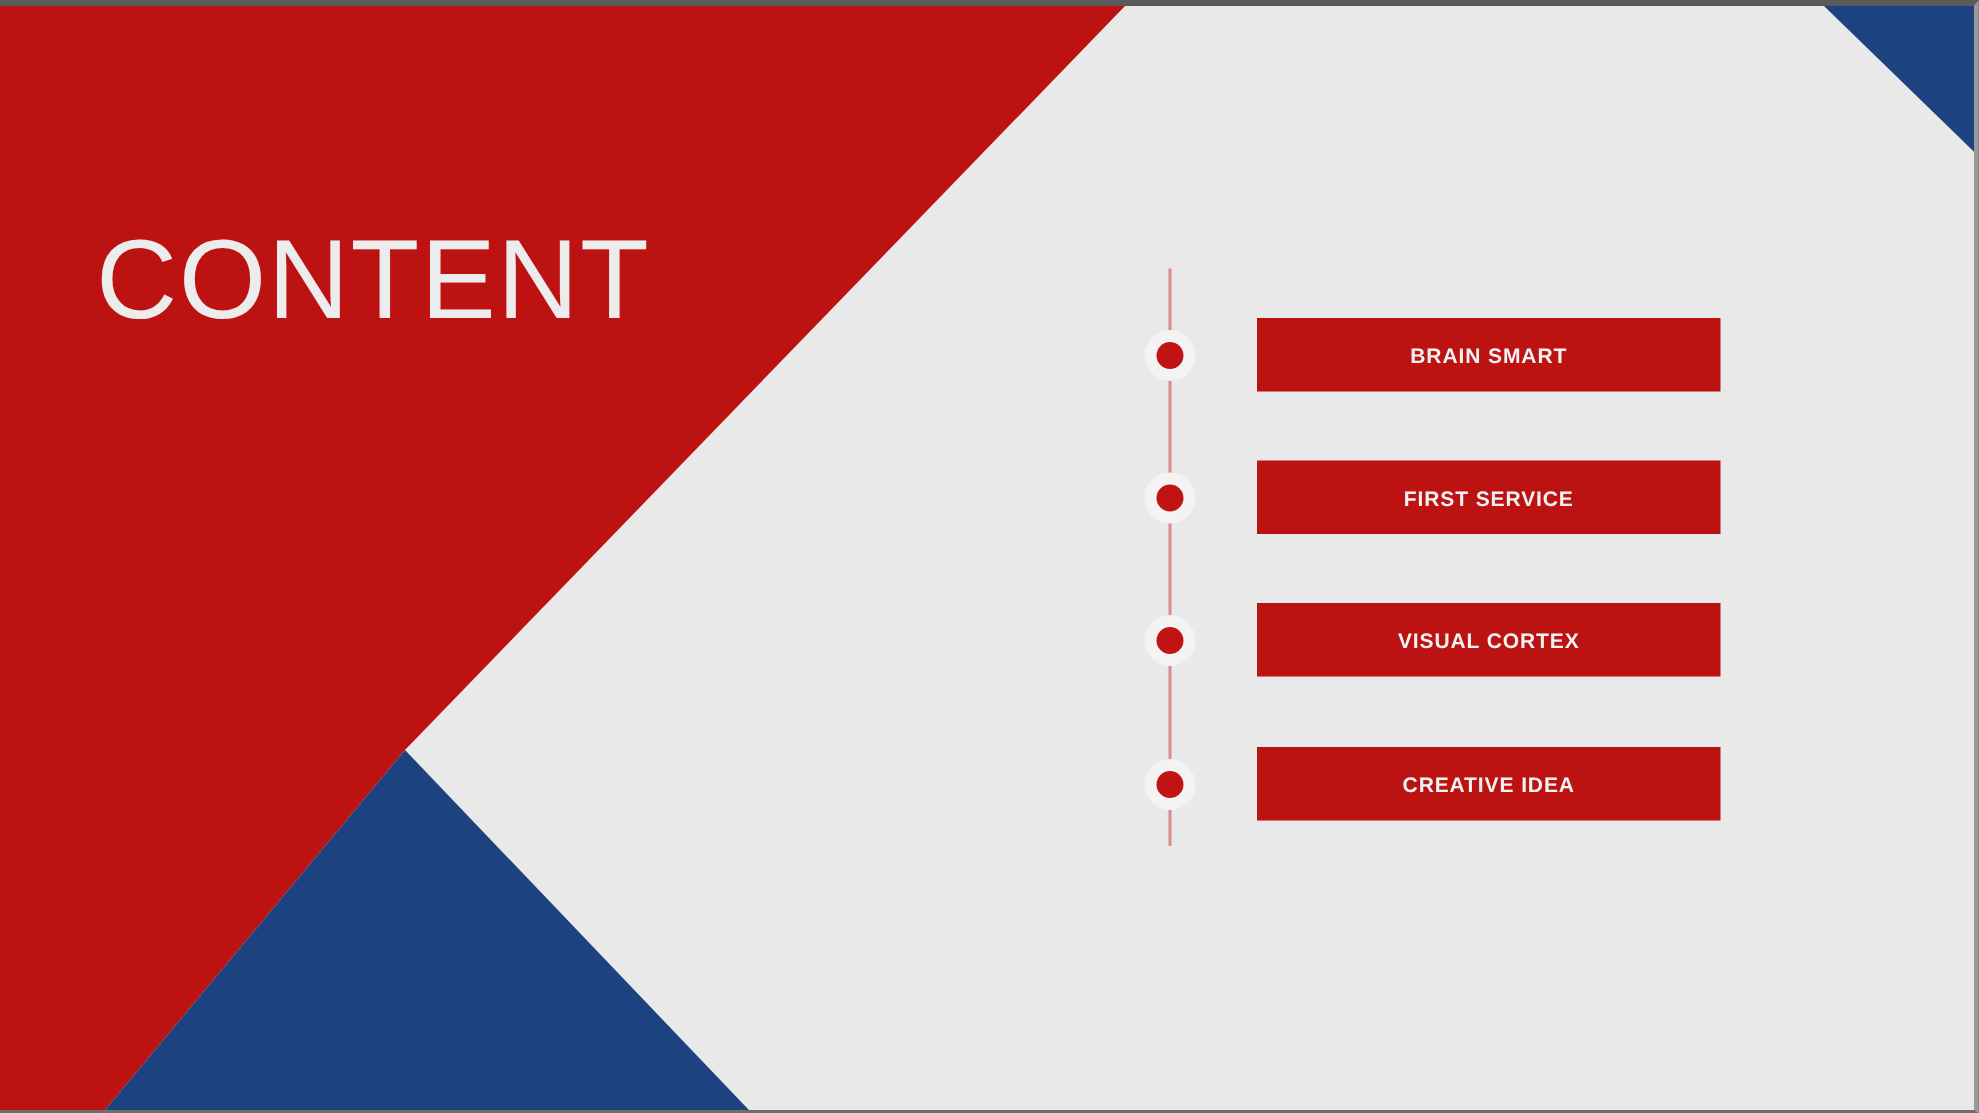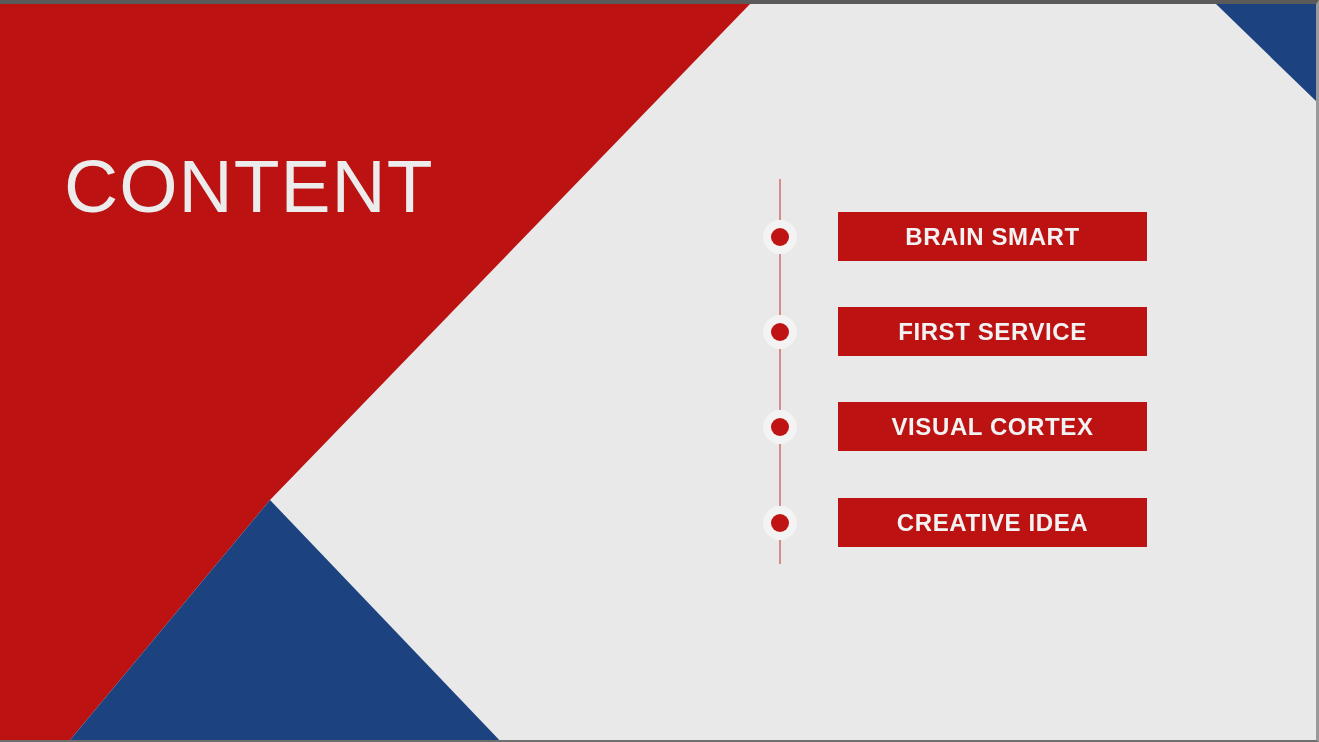--- a/index.html
+++ b/index.html
@@ -101,21 +101,21 @@
     top: 0;
     width: 309px;
     height: 49px;
     background: #bc1212;
     display: flex;
     align-items: center;
     justify-content: center;
   }
   .tl-label {
     color: #f2f2f2;
-    font-size: 24px;
+    font-size: 14px;
     font-weight: bold;
     letter-spacing: 0.6px;
     white-space: nowrap;
   }
 </style>
 </head>
 <body>
 
 <div id="slide">
 

